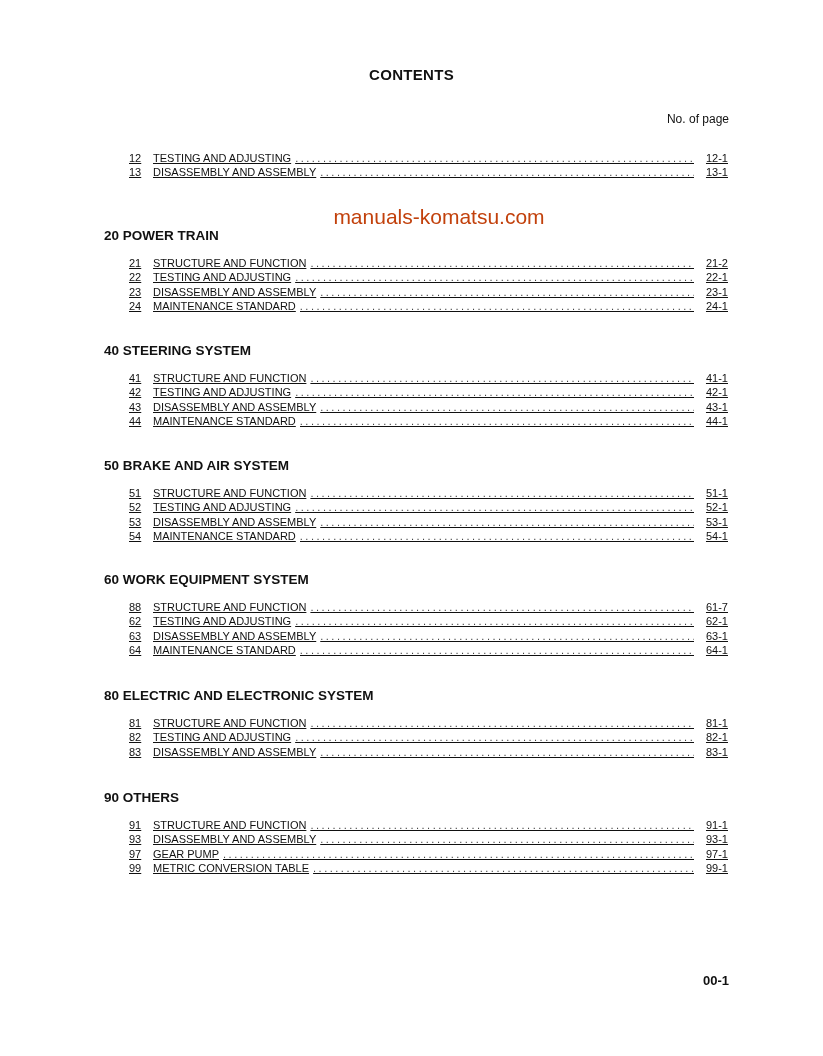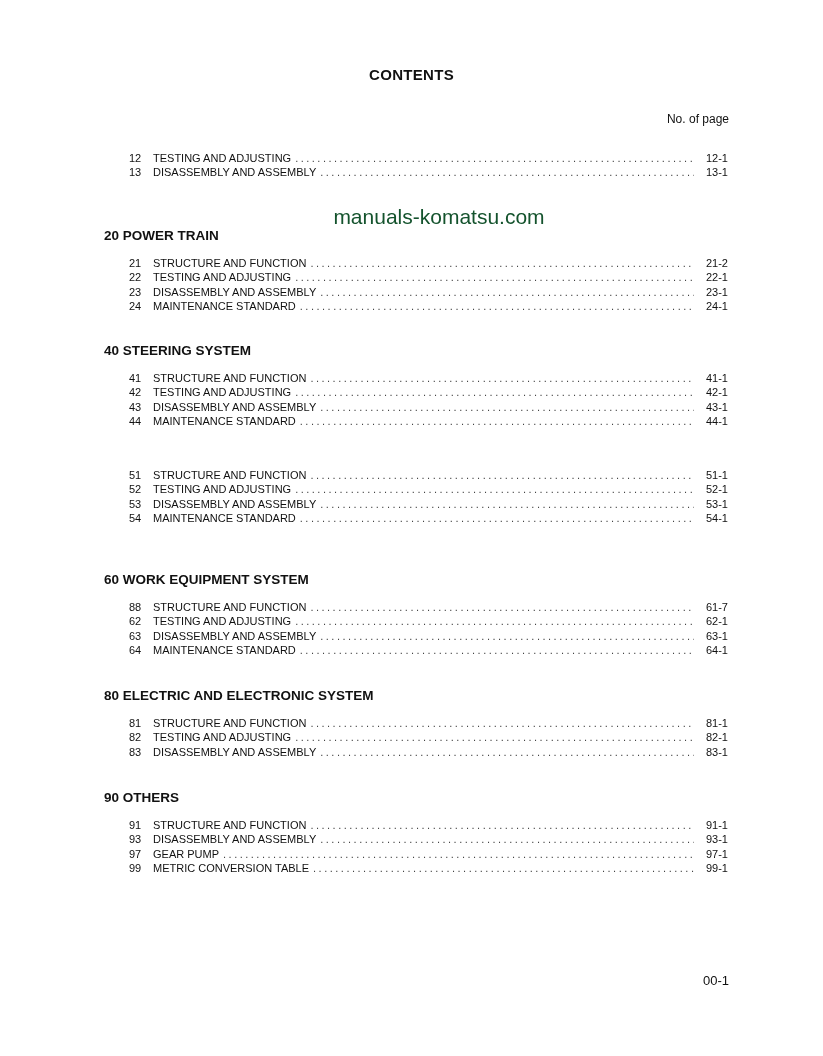--- a/index.html
+++ b/index.html
@@ -2,30 +2,30 @@
 <html><head>
 <meta charset="utf-8">
 <style>
   html, body { margin:0; padding:0; background:#fff; }
   body { width:823px; height:1056px; position:relative; overflow:hidden;
          font-family:"Liberation Sans", sans-serif; color:#111; }
   .title { position:absolute; left:0; width:823px; top:66px; text-align:center;
            font-size:15px; font-weight:bold; letter-spacing:0.3px; }
   .nopage { position:absolute; right:94px; top:112px; font-size:12px; }
   .watermark { position:absolute; left:0; width:823px; top:205px; text-align:center;
-               font-size:21px; color:#14532d; padding-left:55px; box-sizing:border-box; }
+               font-size:21px; color:#c2410c; padding-left:55px; box-sizing:border-box; }
   .section { position:absolute; left:104px; width:624px; }
   .sec-title { font-size:13.5px; font-weight:bold; margin:0; height:18px; }
   .items { margin-top:10px; }
-  .item { display:flex; align-items:center; font-size:11px; height:14.3px; line-height:14.3px; }
+  .item { display:flex; align-items:center; font-size:11px; height:14.3px; line-height:14.3px;text-decoration:underline; }
   .num { width:24px; padding-left:25px; }
   .label { white-space:nowrap; }
   .dots { flex:1; overflow:hidden; white-space:nowrap; margin:0 4px; letter-spacing:2.5px; color:#444; }
   .page { width:30px; text-align:right; }
-  .footer { position:absolute; right:94px; top:973px; font-size:13px; font-weight:normal; }
+  .footer { position:absolute; right:94px; top:973px; font-size:13px; font-weight:bold; }
 </style>
 </head>
 <body>
 
 <div class="title">CONTENTS</div>
 <div class="nopage">No. of page</div>
 <div class="watermark">manuals-komatsu.com</div>
 
 <div id="toc">
     <div class="section" style="top: 141px;">
@@ -96,20 +96,21 @@
         </div>
         <div class="item">
           <span class="num">44</span>
           <span class="label">MAINTENANCE STANDARD</span>
           <span class="dots">........................................................................................................................</span>
           <span class="page">44-1</span>
         </div>
       </div>
     </div>
     <div class="section" style="top: 458px;">
+      <div class="sec-title">50 BRAKE AND AIR SYSTEM</div>
       <div class="items">
         <div class="item">
           <span class="num">51</span>
           <span class="label">STRUCTURE AND FUNCTION</span>
           <span class="dots">........................................................................................................................</span>
           <span class="page">51-1</span>
         </div>
         <div class="item">
           <span class="num">52</span>
           <span class="label">TESTING AND ADJUSTING</span>

